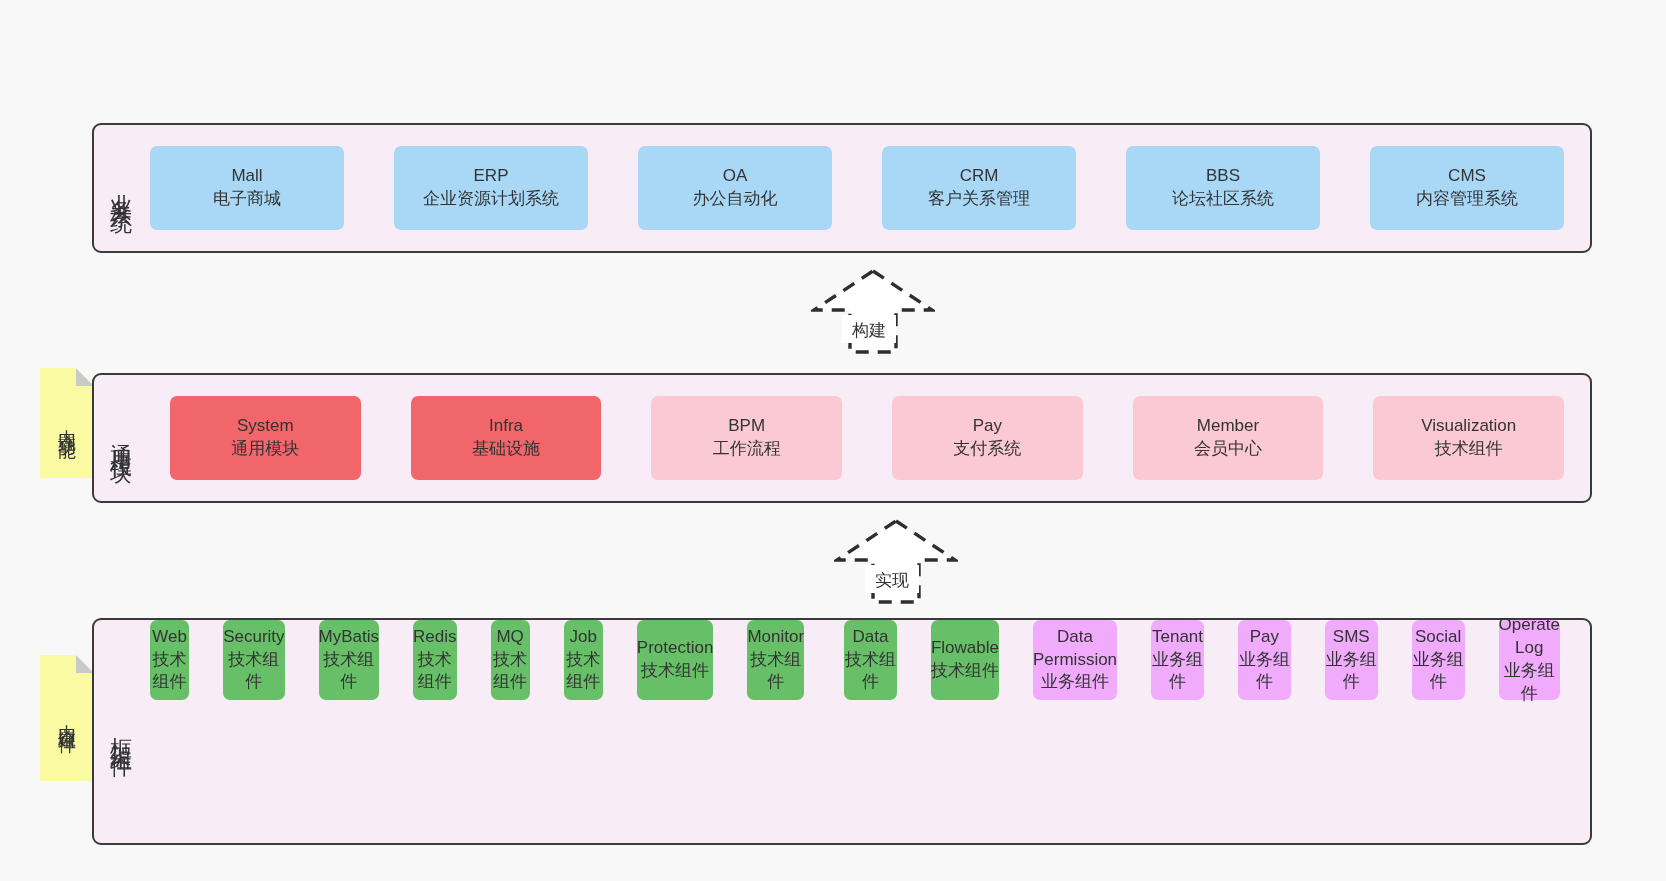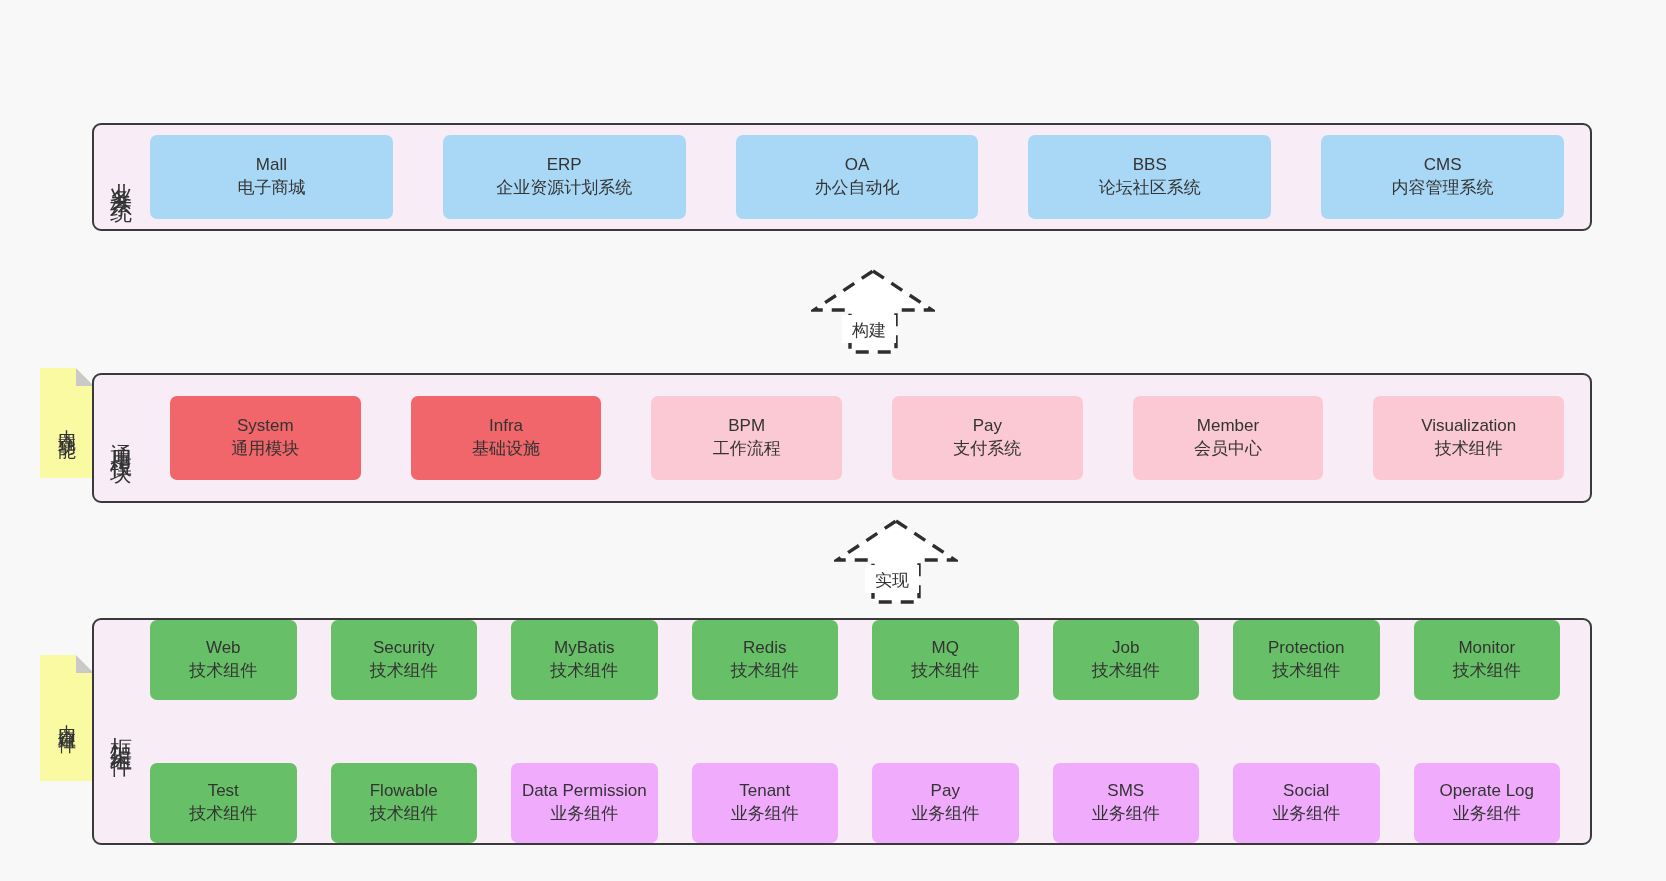--- a/index.html
+++ b/index.html
@@ -14,40 +14,40 @@
   
   .section{
     position:absolute;left:92px;width:1500px;
     background:#f8edf6;
     border:2px solid #3a3a3a;
     border-radius:9px;
     box-sizing:border-box;
     display:flex;
     z-index:2;
   }
-  #sec-business{top:123px;height:108px;}
+  #sec-business{top:123px;height:130px;}
   #sec-modules{top:373px;height:130px;gap:20px;}
   #sec-components{top:618px;height:227px;}
 
   .side-label{
     writing-mode:vertical-rl;
     text-orientation:upright;
     font-size:22px;
     letter-spacing:6px;
     line-height:1;
     margin:auto 6px auto 16px;
     white-space:nowrap;
   }
   .row{
     flex:1;display:flex;align-items:center;
     gap:50px;padding:0 26px 0 12px;
   }
   .grid{
-    flex:1;display:flex;flex-direction:column;justify-content:space-between;
-    gap:27px;padding:0 30px 0 12px;
+    flex:1;display:flex;flex-direction:row;justify-content:flex-end;
+    gap:40px;padding:0 30px 0 12px;
   }
   .grid-row{display:flex;gap:34px;}
 
   
   .box{
     flex:1;height:84px;border-radius:7px;
     display:flex;flex-direction:column;align-items:center;justify-content:center;
     text-align:center;font-size:17px;line-height:1.35;
   }
   .grid-row .box{height:80px;}
@@ -96,20 +96,24 @@
       </div>
       <div class="box blue">
         <div>ERP</div>
         <div>企业资源计划系统</div>
       </div>
       <div class="box blue">
         <div>OA</div>
         <div>办公自动化</div>
       </div>
       <div class="box blue">
+        <div>CRM</div>
+        <div>客户关系管理</div>
+      </div>
+      <div class="box blue">
         <div>BBS</div>
         <div>论坛社区系统</div>
       </div>
       <div class="box blue">
         <div>CMS</div>
         <div>内容管理系统</div>
       </div>
     </div>
   </div>
 
@@ -197,21 +201,21 @@
           <div>Protection</div>
           <div>技术组件</div>
         </div>
         <div class="box green">
           <div>Monitor</div>
           <div>技术组件</div>
         </div>
       </div>
       <div class="grid-row">
         <div class="box green">
-          <div>Test</div>
+          <div>Data</div>
           <div>技术组件</div>
         </div>
         <div class="box green">
           <div>Flowable</div>
           <div>技术组件</div>
         </div>
         <div class="box light">
           <div>Data Permission</div>
           <div>业务组件</div>
         </div>

